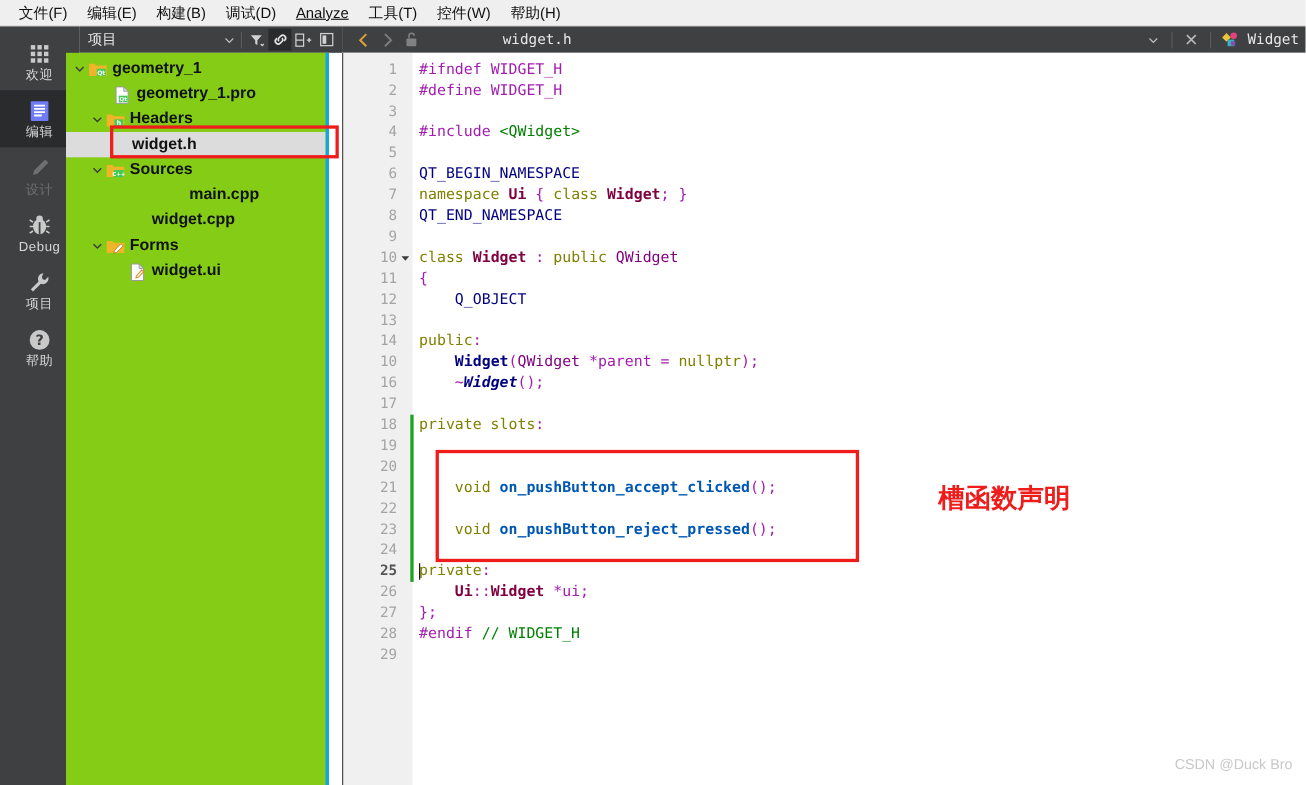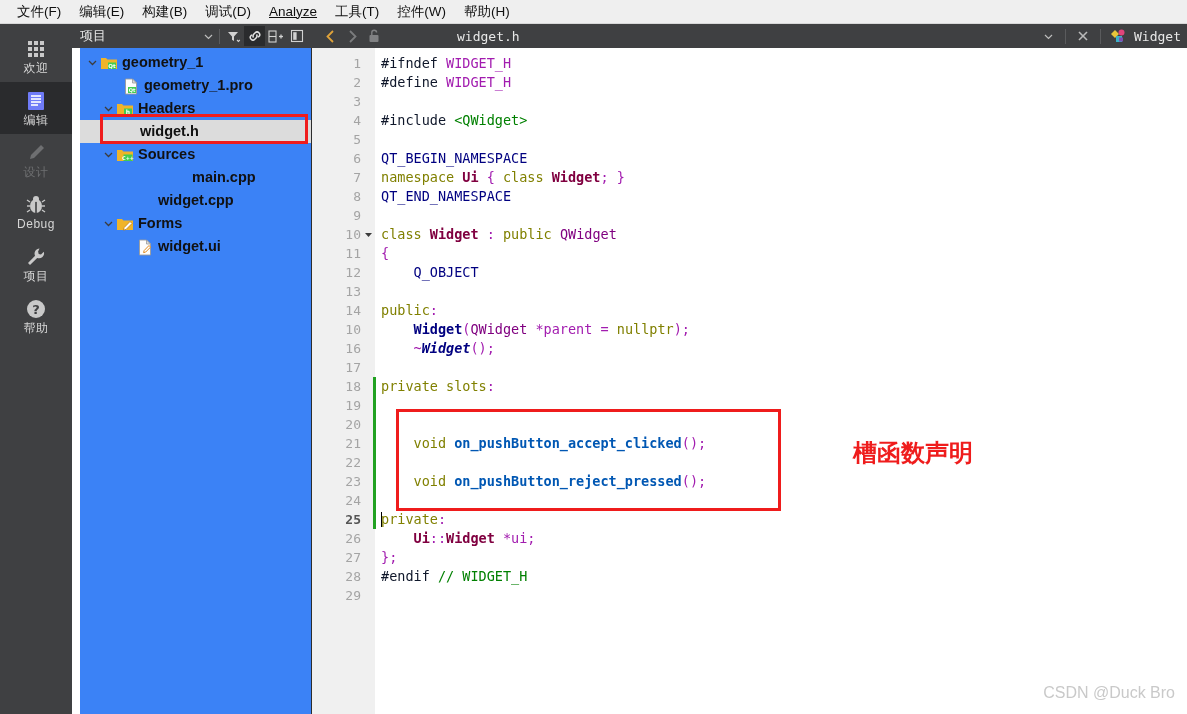--- a/index.html
+++ b/index.html
@@ -74,23 +74,23 @@
   }
   .et-right { display: flex; align-items: center; gap: 2px; padding-right: 6px; }
   .et-sep { width: 1px; height: 15px; background: #5a5b5d; margin: 0 4px; }
   .et-widget-label {
     font-family: "DejaVu Sans Mono", monospace;
     font-size: 13px; color: #e8e8e8; margin-left: 3px; white-space: nowrap;
   }
 
   
   .tree-panel {
-    position: absolute; left: 80px; top: 48px; width: 239px; height: 666px;
-    background: #3b82f6;
-    border-right: 1px solid #0ea5e9;
+    position: absolute; left: 60px; top: 48px; width: 239px; height: 666px;
+    background: #84cc16;
+    border-right: 3px solid #0ea5e9;
     overflow: hidden;
   }
   .tree-row {
     position: relative; height: 23px; display: flex; align-items: center;
     font-size: 14.5px; color: #111; white-space: nowrap;
   }
   .tree-row.sel { background: #dcdcdc; }
   .tw-arrow {
     width: 16px; height: 23px; display: flex; align-items: center; justify-content: center;
     flex: 0 0 16px;
@@ -125,21 +125,21 @@
     color: #a4a4a4; font-family: "DejaVu Sans Mono", monospace; font-size: 13px;
   }
   .lnum.cur { color: #555; font-weight: bold; }
   .fold {
     position: absolute; left: -12px; top: 0; width: 10px; height: 19px;
     display: flex; align-items: center; justify-content: center;
   }
   .ltext { padding-left: 6px; display: inline-block; }
 
   
-  .t-pre   { color: #0f172a; margin-top: 36px; }            
+  .t-pre   { color: #a21caf; margin-top: 36px; }            
   .t-str   { color: #008000; }            
   .t-kw    { color: #808000; }            
   .t-type  { color: #800080; }            
   .t-class { color: #800040; font-weight: bold; }
   .t-ui    { color: #800040; font-weight: bold; }
   .t-fnDecl{ color: #000080; font-weight: bold; }
   .t-fnIt  { color: #000080; font-weight: bold; font-style: italic; }
   .t-fn    { color: #0057b3; font-weight: bold; }
   .t-plain { color: #a21caf; }
   .t-macro { color: #000080; }
@@ -155,21 +155,21 @@
     position: absolute; border: 3px solid #ef1c1c; pointer-events: none;
   }
   .anno-text {
     position: absolute;
     color: #ef1c1c; font-size: 24px; font-weight: 700;
     font-family: "DejaVu Sans", sans-serif;
     white-space: nowrap;
   }
   .watermark {
     position: absolute; right: 12px; bottom: 12px;
-    color: #c9c9c9; font-size: 16px; font-family: "Liberation Sans", sans-serif;
+    color: #c9c9c9; font-size: 13px; font-family: "Liberation Sans", sans-serif;
   }
 </style>
 </head>
 <body>
 
 <div id="app">
 
   <div class="menubar">
     <div class="menu-item"><span>文件(F)</span></div>
     <div class="menu-item"><span>编辑(E)</span></div>

